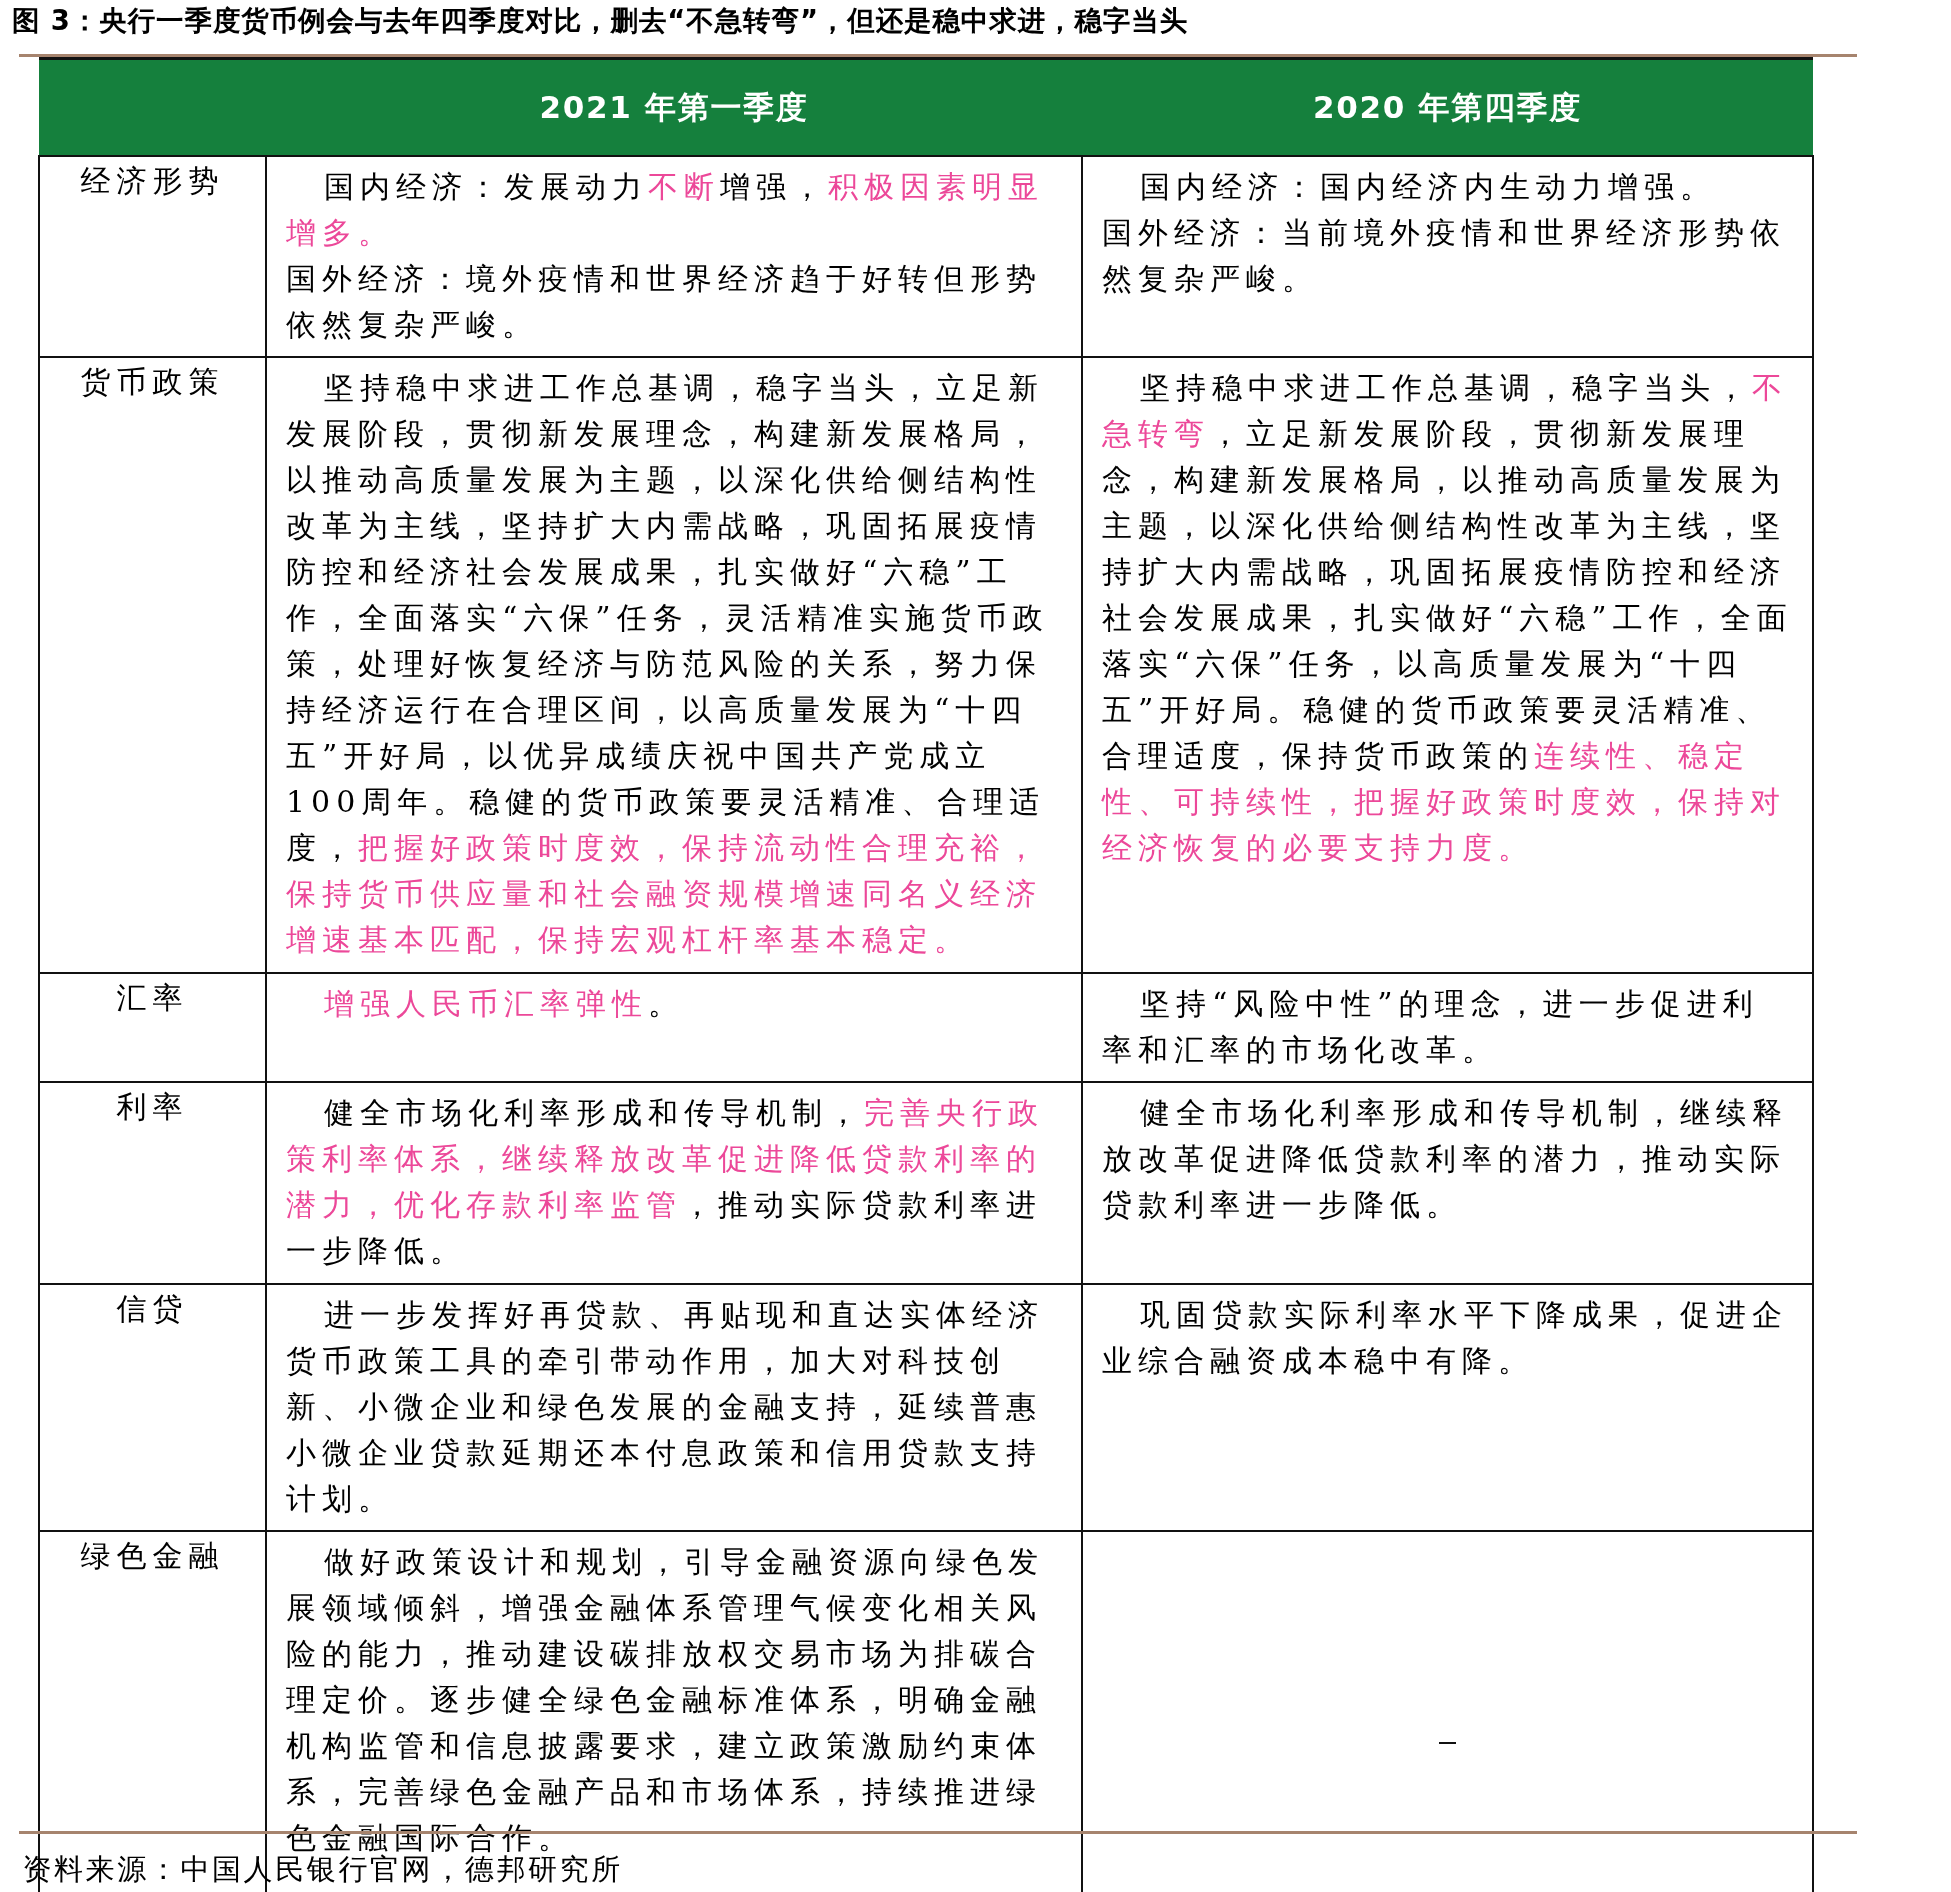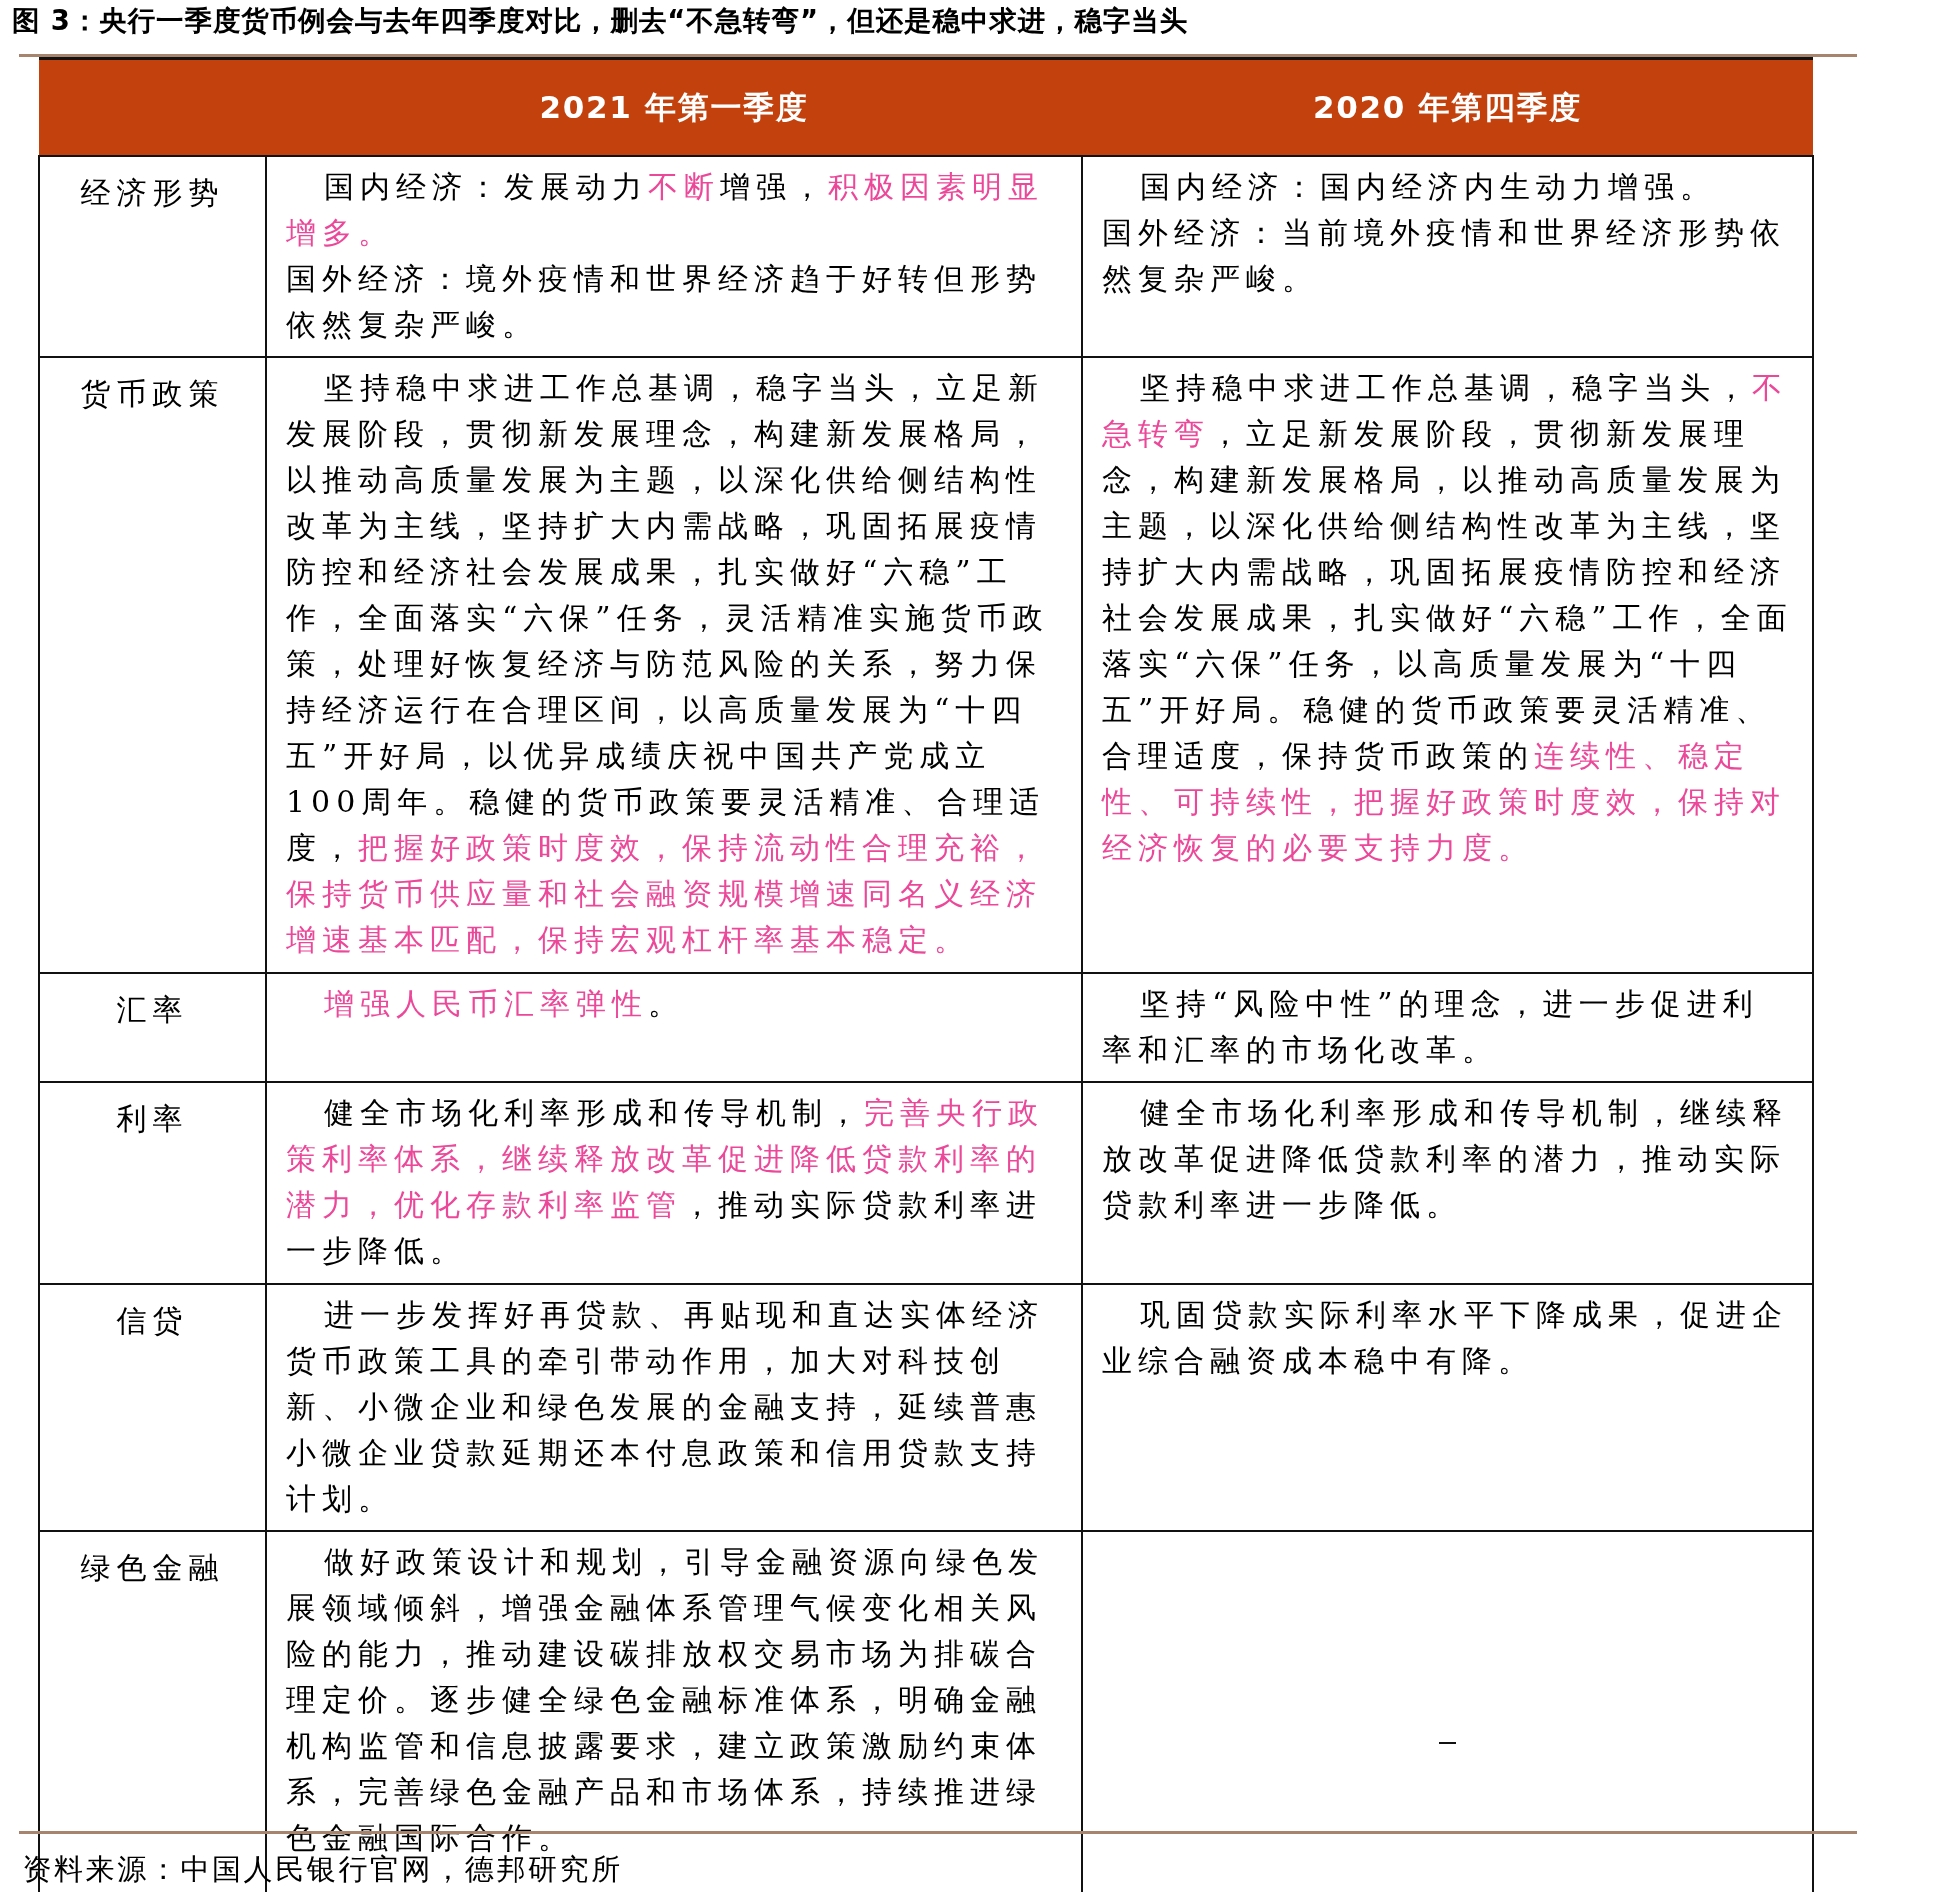--- a/index.html
+++ b/index.html
@@ -4,27 +4,27 @@
 <style>
   html, body { margin:0; padding:0; background:#fff; }
   body { width:1951px; height:1893px; position:relative; overflow:hidden;
          font-family:"DejaVu Serif", "Liberation Serif", serif; color:#000; }
   .title { position:absolute; left:12px; top:3.4px; font-size:27.5px; font-weight:bold;
            font-family:"DejaVu Sans", "Liberation Sans", sans-serif; letter-spacing:0.9px; white-space:nowrap; }
   .rule { position:absolute; left:19px; width:1838px; height:3.4px; background:#A6846E; }
   .rule.top { top:54px; }
   .rule.bottom { top:1831px; left:19px; width:1838px; }
   table.cmp { position:absolute; left:38px; top:57px; width:1774px; border-collapse:collapse; table-layout:fixed; }
-  table.cmp th { background:#c2410c; color:#fff; font-size:31px; font-weight:bold; height:95px;
+  table.cmp th { background:#15803d; color:#fff; font-size:31px; font-weight:bold; height:95px;
                  font-family:"DejaVu Sans", "Liberation Sans", sans-serif; letter-spacing:1.7px;
                  border-top:3.4px solid #111; padding:0; }
   table.cmp th.corner { border-top:3.4px solid #111; }
   table.cmp td { border:2.6px solid #111; vertical-align:top; font-size:30px; line-height:46px;
                  letter-spacing:6px; padding:6.9px 19px 8.6px 19px; }
-  table.cmp td.rowhead { text-align:center; padding-top:13px;font-family:Liberation Serif, serif; }
+  table.cmp td.rowhead { text-align:center; padding-top:1px;font-family:Liberation Serif, serif; }
   .red { color:#ec4899; }
   .indent { display:inline-block; width:38px; }
   .dash-cell { vertical-align:middle !important; text-align:center; }
   .dash { display:inline-block; width:17px; height:2.6px; background:#111; vertical-align:middle; }
   .source { position:absolute; left:22.4px; top:1850px; font-size:29px; letter-spacing:2.6px; white-space:nowrap; }
   .para { display:block; }
 </style>
 </head>
 <body>
 

